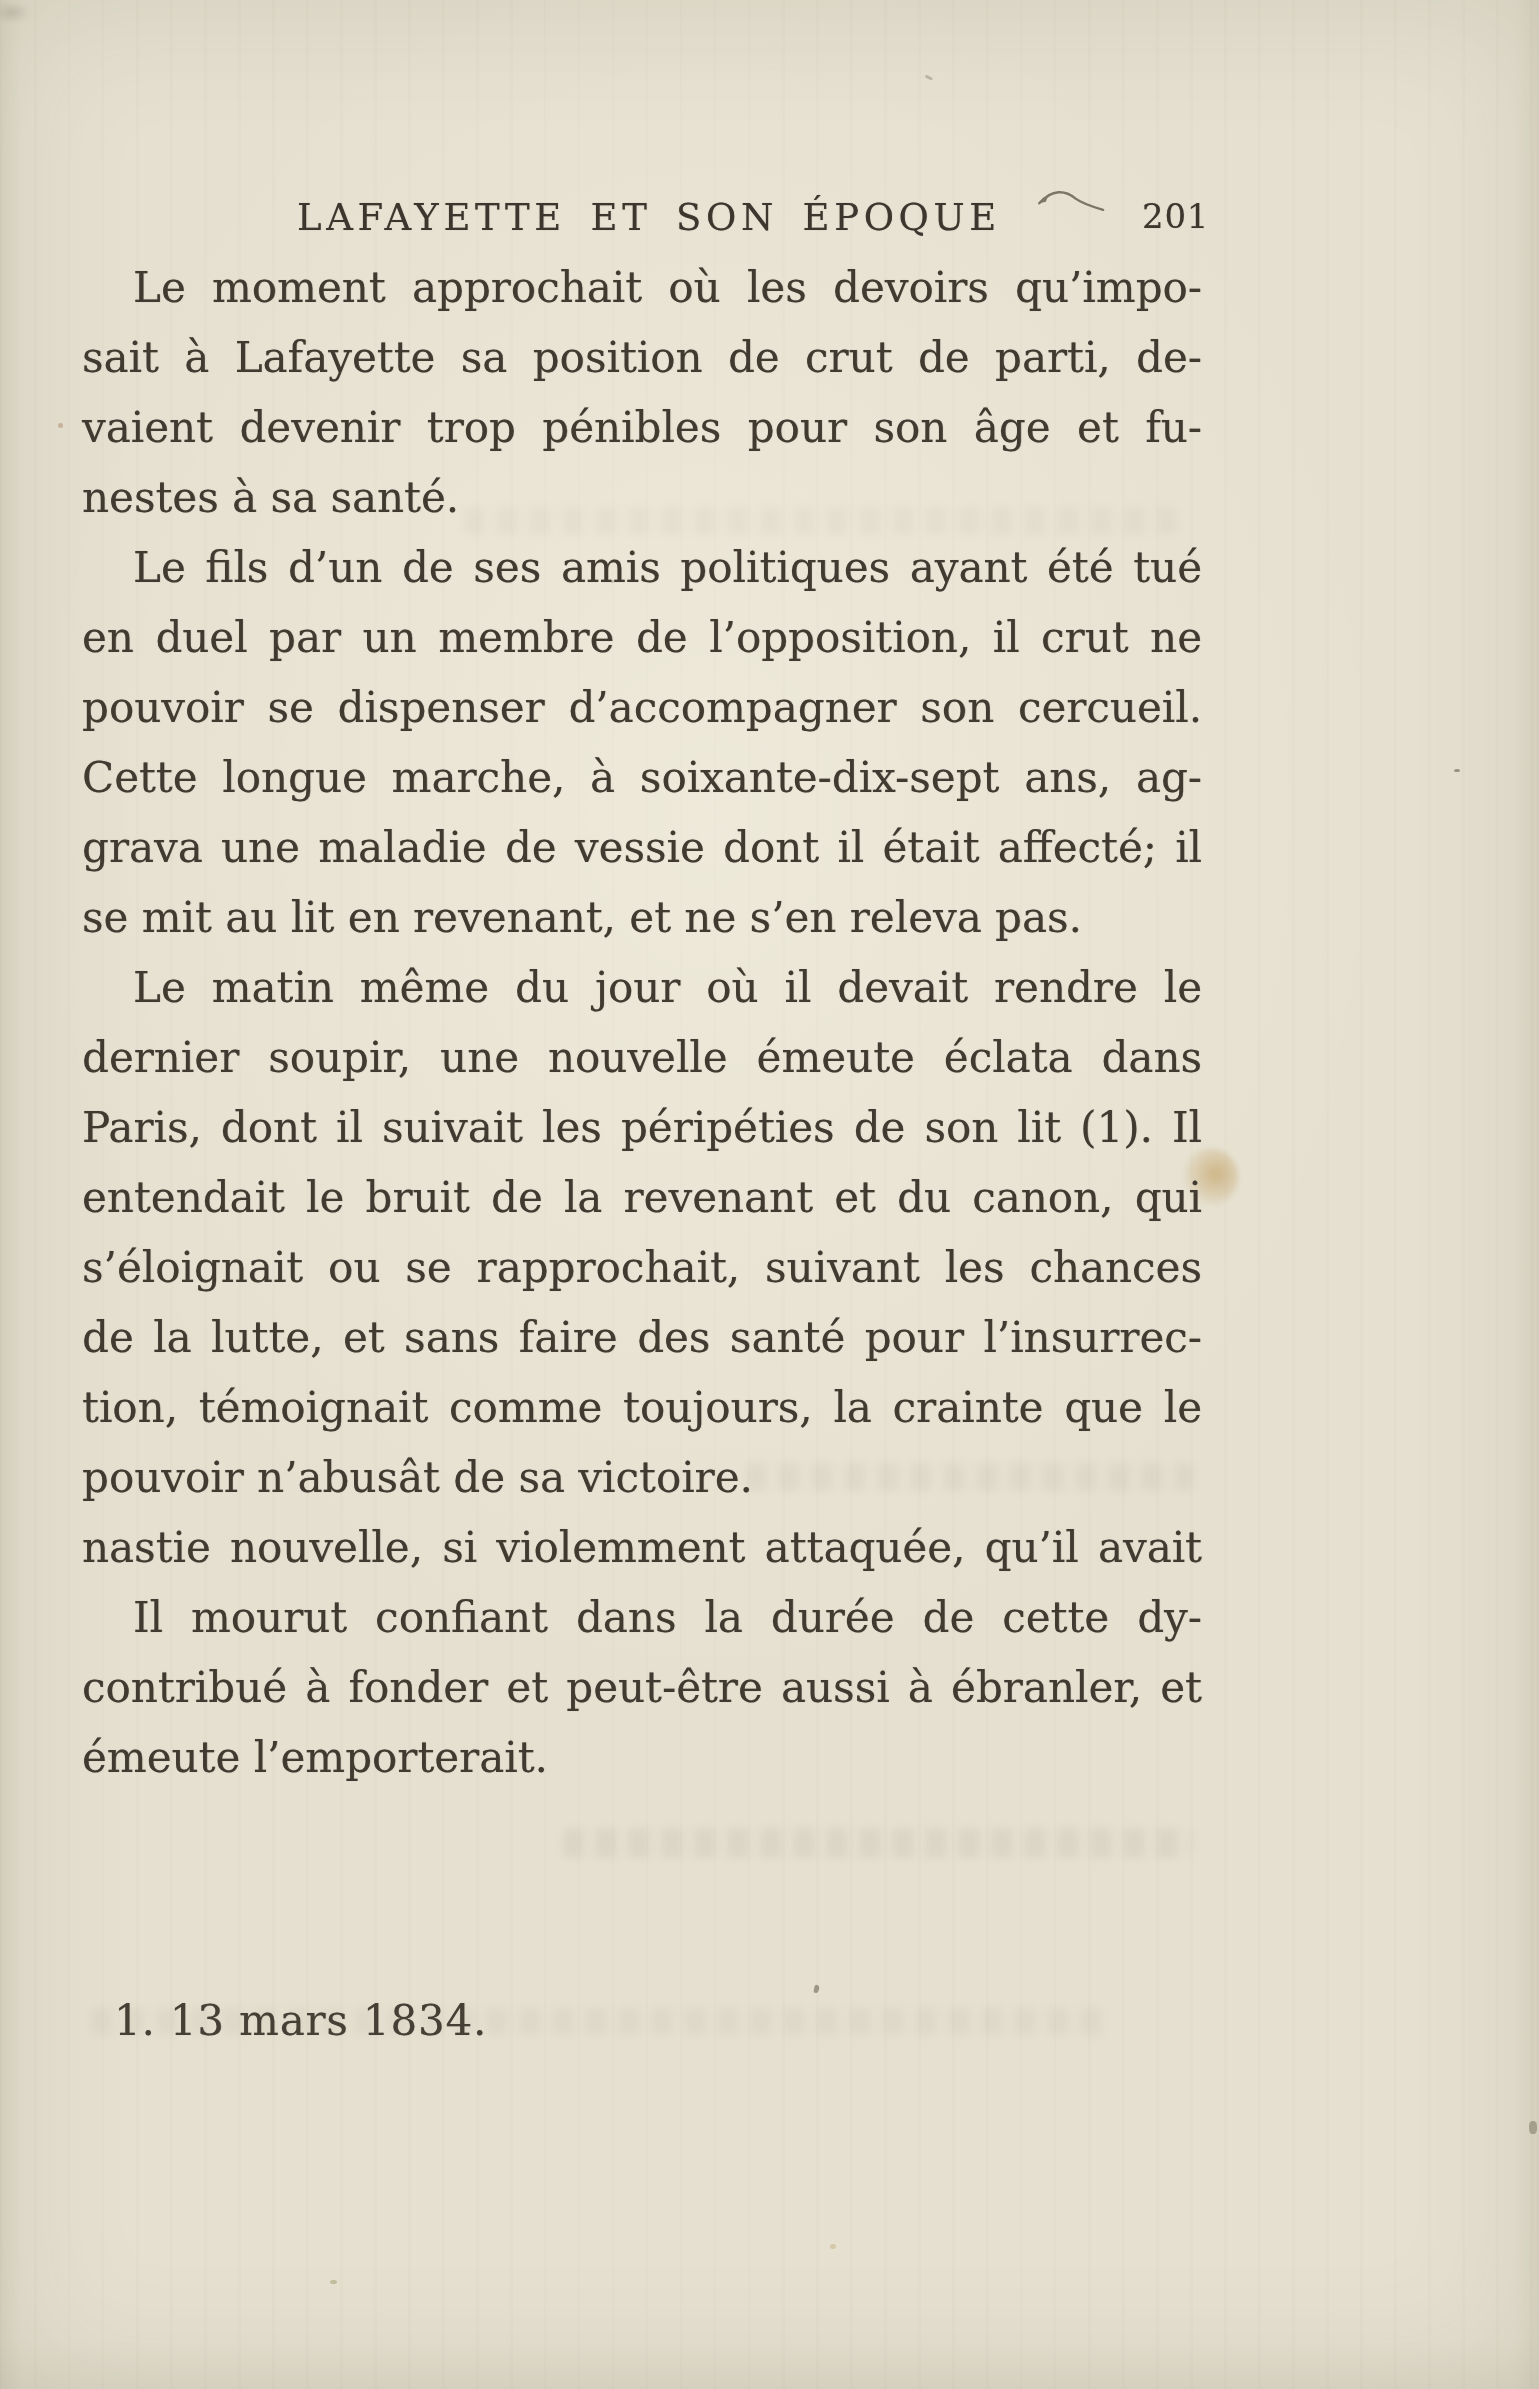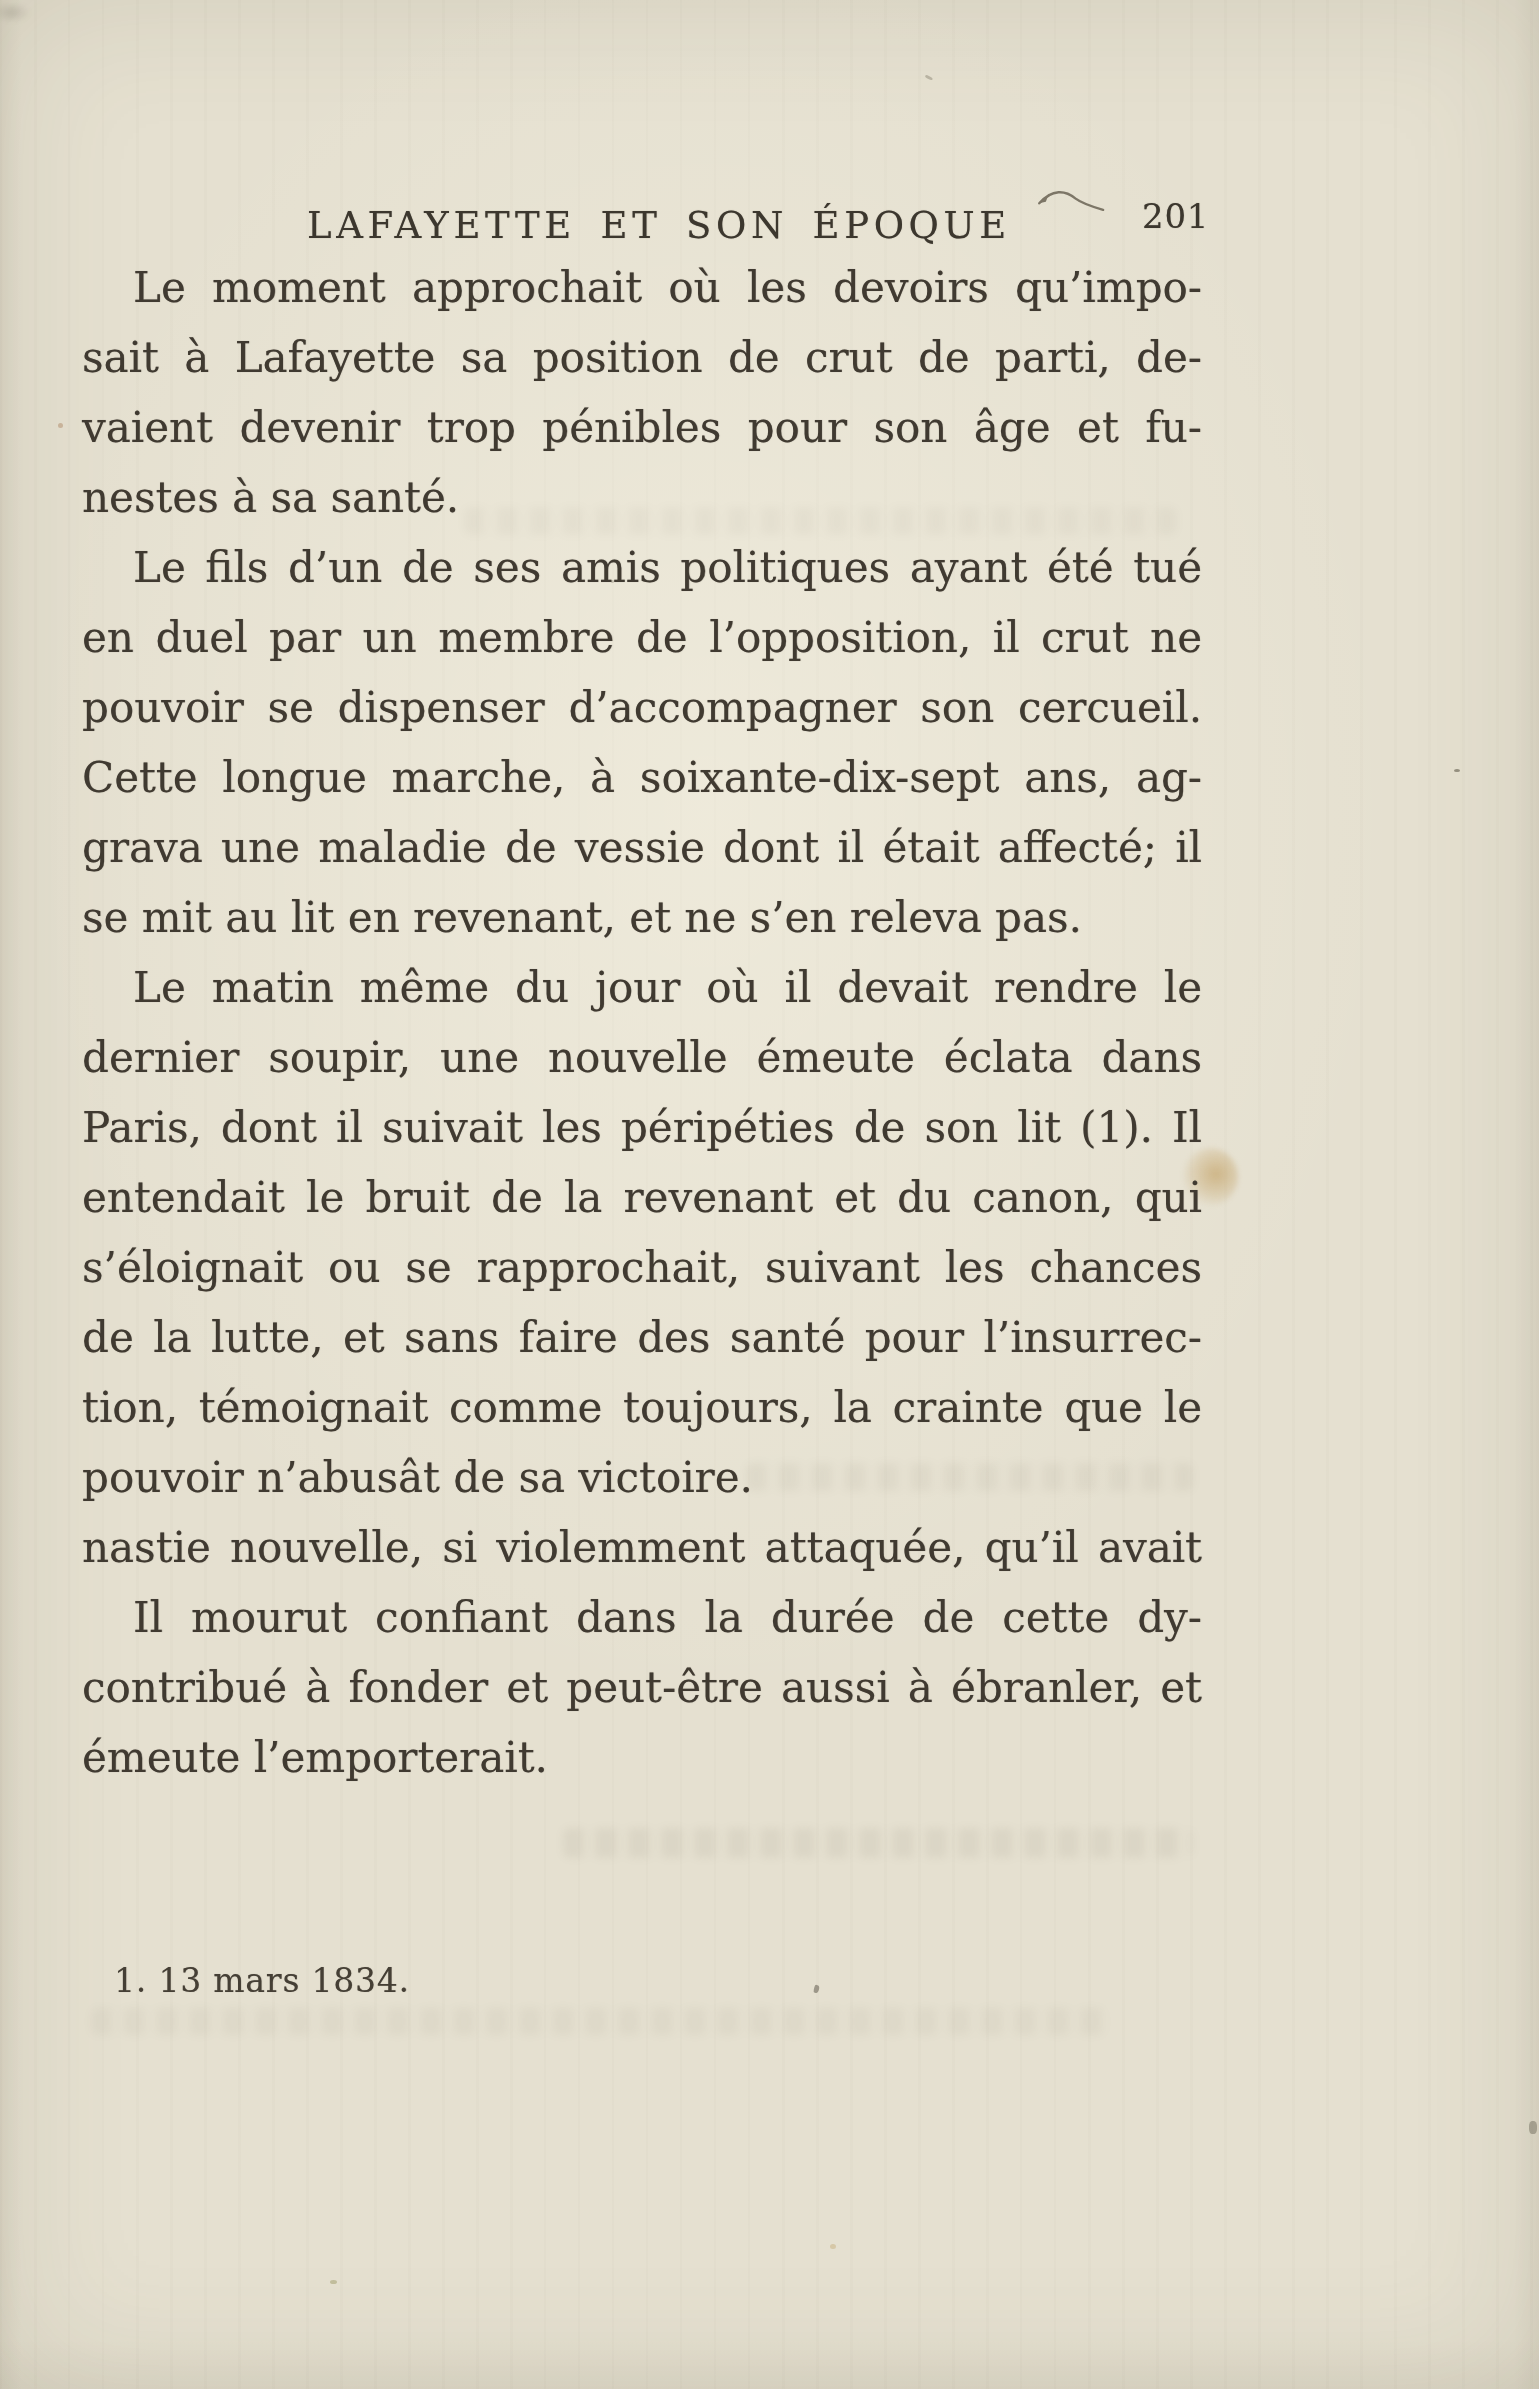--- a/index.html
+++ b/index.html
@@ -21,29 +21,28 @@
       linear-gradient(270deg, rgba(96,88,66,0.06) 0, rgba(96,88,66,0) 25px),
       linear-gradient(0deg, rgba(96,88,66,0.05) 0, rgba(96,88,66,0) 50px),
       #e5e0d0;
     box-shadow: inset 0 0 133px rgba(92,82,58,0.14);
     color: #403a31;
   }
 
   
   .running-head-title {
     position: absolute;
-    left: 307px;
+    left: 297px;
     top: 196px;
     font-size: 37px;
     letter-spacing: 4.6px;
     word-spacing: 8.3px;
     white-space: nowrap;
     color: #3c372e;
     text-shadow: 0 0 0.8px rgba(60,55,46,0.55);
-    margin-top: 8px;
   }
   .running-head-folio {
     position: absolute;
     left: 1142px;
     top: 196px;
     font-size: 34px;
     letter-spacing: 0.8px;
     color: #3c372e;
     text-shadow: 0 0 0.8px rgba(60,55,46,0.55);
   }
@@ -66,22 +65,22 @@
     white-space: normal;
     margin-left: 12px;
   }
   .line.end { text-align-last: left; }
   .line.indent { text-indent: 51px; }
 
   
   .footnote {
     position: absolute;
     left: 114px;
-    top: 1956px;
-    font-size: 33px;
+    top: 1996px;
+    font-size: 42px;
     line-height: 50px;
     letter-spacing: 0.8px;
     color: #45403650;
     color: #453f35;
     text-shadow: 0.3px 0.3px 0.7px rgba(64,58,49,0.45);
   }
 
   
   .artifact { position: absolute; pointer-events: none; }
   .stain-main {

